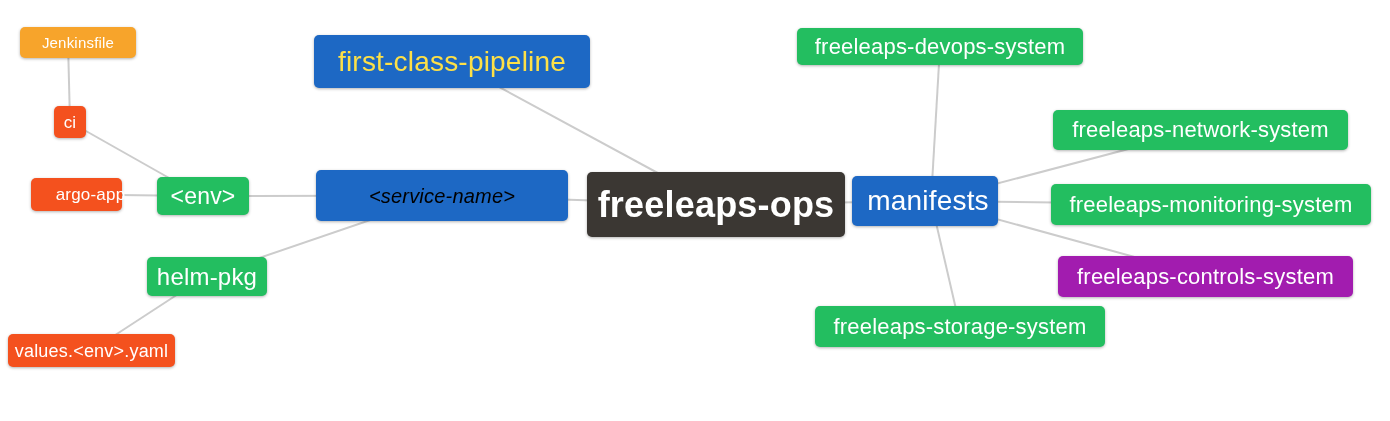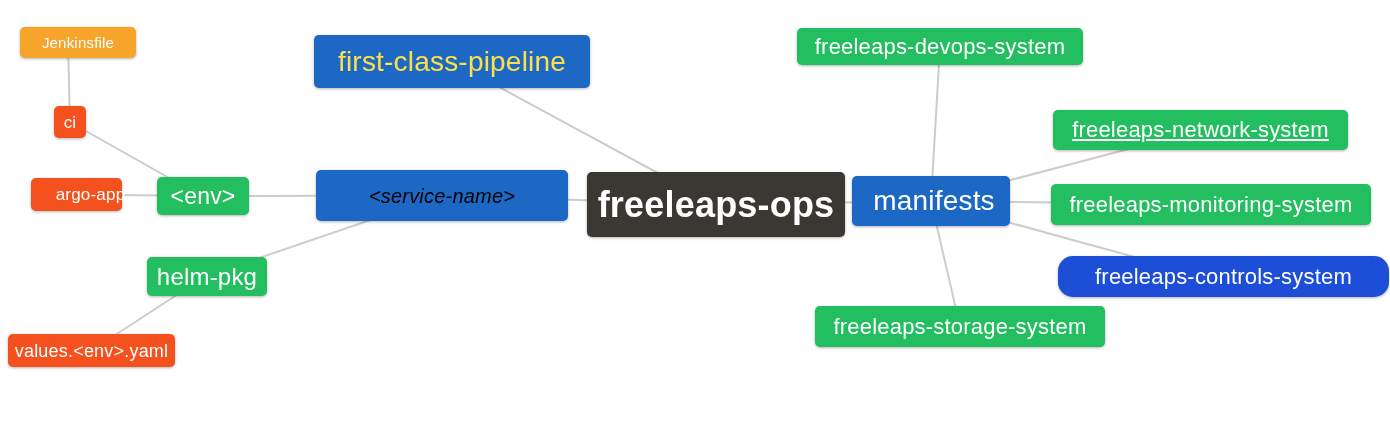--- a/index.html
+++ b/index.html
@@ -53,25 +53,25 @@
       <line x1="716" y1="204.5" x2="931" y2="201" stroke="#CCCCCC" stroke-width="2"></line>
       <line x1="931" y1="201" x2="940" y2="46.5" stroke="#CCCCCC" stroke-width="2"></line>
       <line x1="931" y1="201" x2="1200.5" y2="130" stroke="#CCCCCC" stroke-width="2"></line>
       <line x1="931" y1="201" x2="1211" y2="204.5" stroke="#CCCCCC" stroke-width="2"></line>
       <line x1="931" y1="201" x2="1205.5" y2="276.5" stroke="#CCCCCC" stroke-width="2"></line>
       <line x1="931" y1="201" x2="960" y2="326.5" stroke="#CCCCCC" stroke-width="2"></line>
     </svg>
 <div class="node" style="left: 587px; top: 172px; width: 258px; height: 65px; font-size: 36px; background: rgb(59, 55, 51); color: rgb(255, 255, 255); font-weight: bold;">freeleaps-ops</div>
     <div class="node" style="left: 314px; top: 35px; width: 276px; height: 53px; font-size: 28px; background: rgb(29, 104, 196); color: #fde047;">first-class-pipeline</div>
     <div class="node" style="left: 316px; top: 170px; width: 252px; height: 51px; font-size: 20px; background: rgb(29, 104, 196); color: #000000; font-style: italic;">&lt;service-name&gt;</div>
-    <div class="node" style="left: 852px; top: 176px; width: 158px; height: 50px; font-size: 28px; background: rgb(29, 104, 196); color: rgb(255, 255, 255); padding-left: 6px;">manifests</div>
+    <div class="node" style="left: 852px; top: 176px; width: 146px; height: 50px; font-size: 28px; background: rgb(29, 104, 196); color: rgb(255, 255, 255); padding-left: 6px;">manifests</div>
     <div class="node" style="left: 157px; top: 177px; width: 92px; height: 38px; font-size: 23px; background: rgb(35, 190, 96); color: rgb(255, 255, 255);">&lt;env&gt;</div>
     <div class="node" style="left: 147px; top: 257px; width: 120px; height: 39px; font-size: 24px; background: rgb(35, 190, 96); color: rgb(255, 255, 255);">helm-pkg</div>
     <div class="node" style="left: 54px; top: 106px; width: 32px; height: 32px; font-size: 17px; background: rgb(244, 81, 30); color: rgb(255, 255, 255);">ci</div>
     <div class="node" style="left: 31px; top: 178px; width: 91px; height: 33px; font-size: 17px; background: rgb(244, 81, 30); color: rgb(255, 255, 255); padding-left: 28px;">argo-app</div>
     <div class="node" style="left: 8px; top: 334px; width: 167px; height: 33px; font-size: 18px; background: rgb(244, 81, 30); color: rgb(255, 255, 255);">values.&lt;env&gt;.yaml</div>
     <div class="node" style="left: 20px; top: 27px; width: 116px; height: 31px; font-size: 15px; background: rgb(247, 164, 43); color: rgb(255, 255, 255);">Jenkinsfile</div>
     <div class="node" style="left: 797px; top: 28px; width: 286px; height: 37px; font-size: 22px; background: rgb(35, 190, 96); color: rgb(255, 255, 255);">freeleaps-devops-system</div>
-    <div class="node" style="left: 1053px; top: 110px; width: 295px; height: 40px; font-size: 22px; background: rgb(35, 190, 96); color: rgb(255, 255, 255); text-decoration: underline;">freeleaps-network-system</div>
+    <div class="node" style="left: 1053px; top: 110px; width: 295px; height: 40px; font-size: 22px; background: rgb(35, 190, 96); color: rgb(255, 255, 255);">freeleaps-network-system</div>
     <div class="node" style="left: 1051px; top: 184px; width: 320px; height: 41px; font-size: 22px; background: rgb(35, 190, 96); color: rgb(255, 255, 255);">freeleaps-monitoring-system</div>
-    <div class="node" style="left: 1058px; top: 256px; width: 331px; height: 41px; font-size: 22px; background: #1d4ed8; color: rgb(255, 255, 255); border-radius: 15px;">freeleaps-controls-system</div>
+    <div class="node" style="left: 1058px; top: 256px; width: 295px; height: 41px; font-size: 22px; background: #a21caf; color: rgb(255, 255, 255);">freeleaps-controls-system</div>
     <div class="node" style="left: 815px; top: 306px; width: 290px; height: 41px; font-size: 22px; background: rgb(35, 190, 96); color: rgb(255, 255, 255);">freeleaps-storage-system</div>
   </div>
 
 </body></html>

